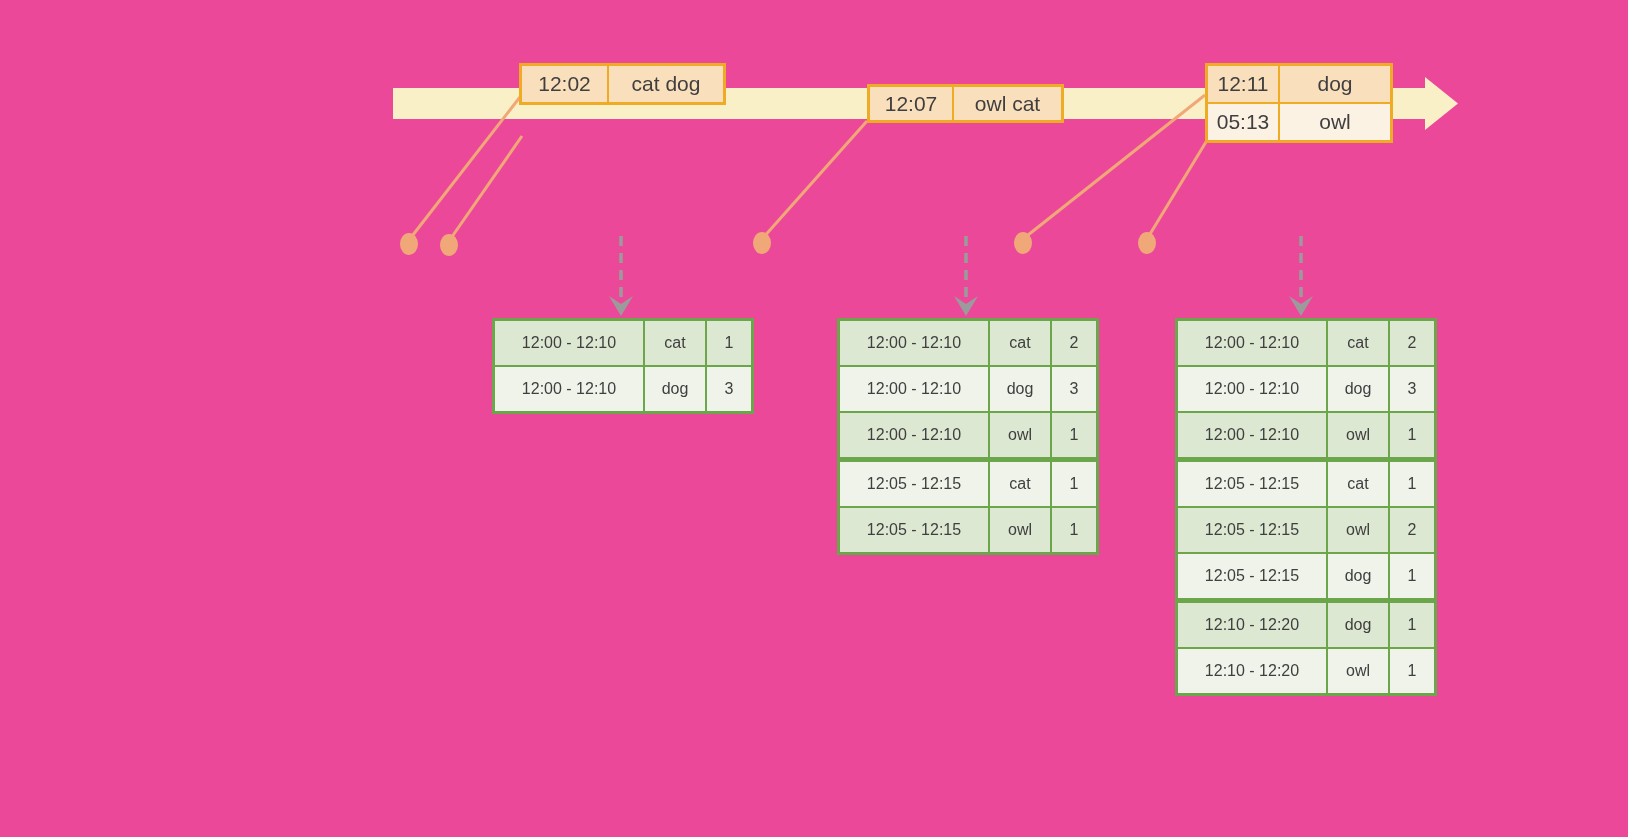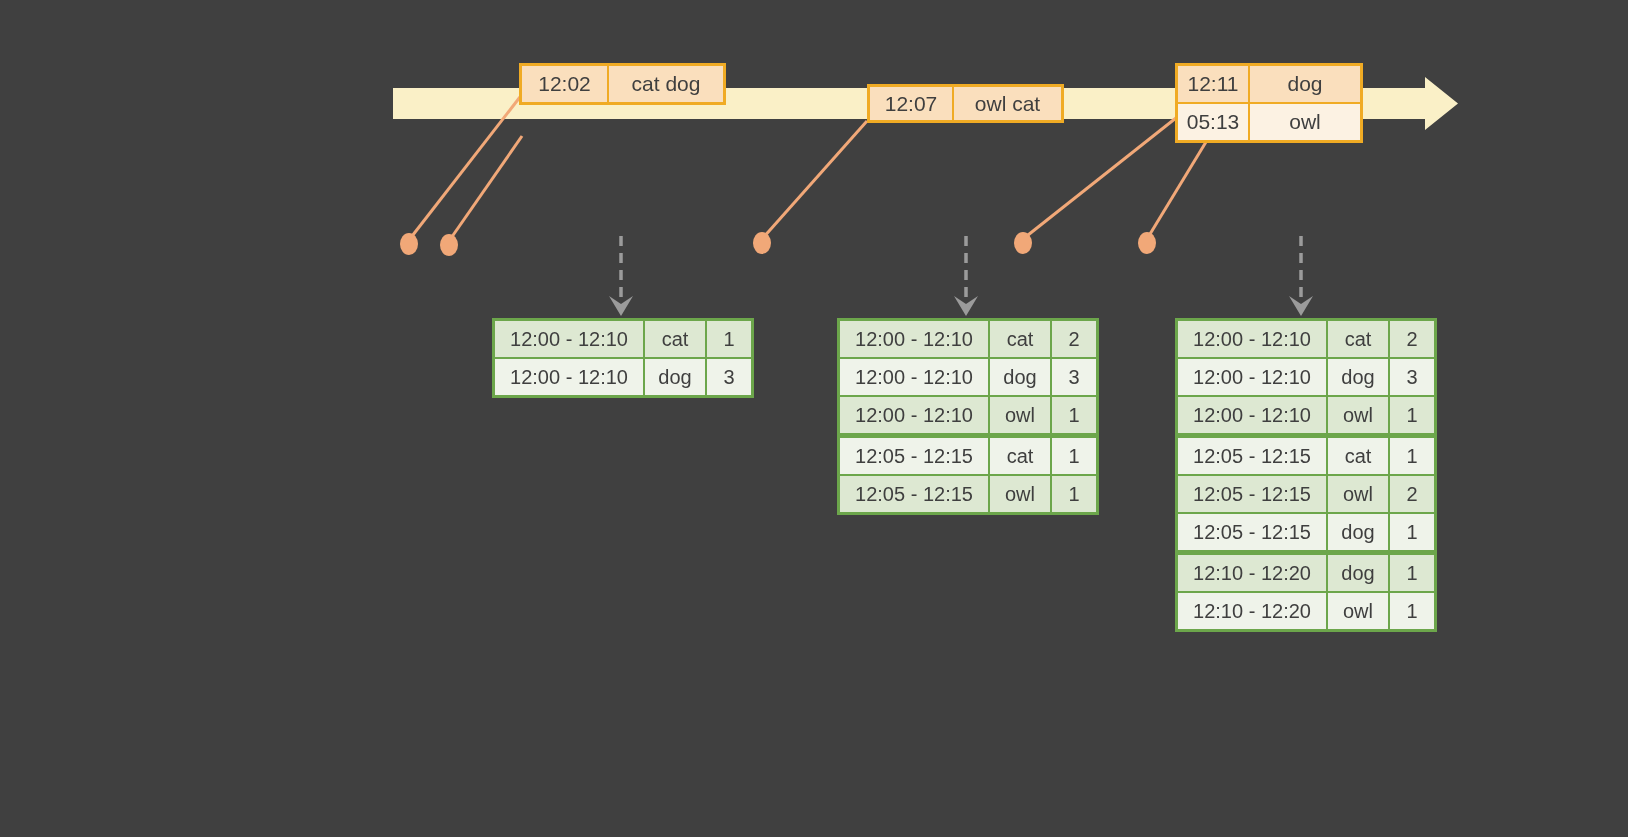--- a/index.html
+++ b/index.html
@@ -2,21 +2,21 @@
 <html style="--band: #faf0c7; --eborder: #f0ab24; --epeach: #fadfbd; --ecream: #fcf2e3; --gborder: #6ca64b; --ggreen: #dde8d2; --gwhite: #eff3ea; --salmon: #f1a878; --arrow_gray: #9b9b9b; --text: #3f3f3f;"><head>
 <meta charset="utf-8">
 <style>
   :root{
     --band:#faf0c7; --eborder:#f0ab24; --epeach:#fadfbd; --ecream:#fcf2e3;
     --gborder:#6ca64b; --ggreen:#dde8d2; --gwhite:#eff3ea;
     --salmon:#f1a878; --arrow_gray:#9b9b9b; --text:#3f3f3f;
   }
   html,body{margin:0;padding:0;background:#000;}
   #canvas{
-    position:relative; width:1628px; height:837px; background:#404040;
+    position:relative; width:1628px; height:837px; background:#ec4899;
     overflow:hidden; font-family:"Liberation Sans", sans-serif;
   }
   #overlay{position:absolute; left:0; top:0; width:1628px; height:837px;}
   .band{fill:var(--band);}
   .conn{stroke:var(--salmon); stroke-width:3; fill:none;}
   .dot{fill:var(--salmon);}
   .trig{stroke:var(--arrow_gray); stroke-width:3.5; stroke-dasharray:10 7; fill:none;}
   .trighead{fill:var(--arrow_gray);}
 
   
@@ -37,22 +37,22 @@
   .e-row:nth-child(even) .e-cell{background:var(--ecream);}
 
   
   .rtable{
     position:absolute; background:var(--gborder); border:3px solid var(--gborder);
     display:flex; flex-direction:column; gap:2px;
   }
   .r-row{display:grid; grid-template-columns:148px 60px 44px; gap:2px;}
   .r-row.group-end{margin-bottom:3px;}
   .r-cell{
-    height:36px; display:flex; align-items:center; justify-content:center;
-    font-size:20px; color:var(--text);
+    height:44px; display:flex; align-items:center; justify-content:center;
+    font-size:16px; color:var(--text);
   }
   .r-row:nth-child(odd) .r-cell{background:var(--ggreen);}
   .r-row:nth-child(even) .r-cell{background:var(--gwhite);}
 </style>
 </head>
 <body>
 
 <div id="canvas">
 
   <svg id="overlay" viewBox="0 0 1628 837" xmlns="http://www.w3.org/2000/svg">
@@ -89,21 +89,21 @@
     </div>
 
   <div class="etable et2" style="left:867px; top:84px;">
 
       <div class="e-row">
         <div class="e-cell">12:07</div>
         <div class="e-cell">owl cat</div>
       </div>
     </div>
 
-  <div class="etable et3" style="left:1175px; top:63px;">
+  <div class="etable et3" style="left:1205px; top:63px;">
 
       <div class="e-row">
         <div class="e-cell">12:11</div>
         <div class="e-cell">dog</div>
       </div>
 
       <div class="e-row">
         <div class="e-cell">05:13</div>
         <div class="e-cell">owl</div>
       </div>

